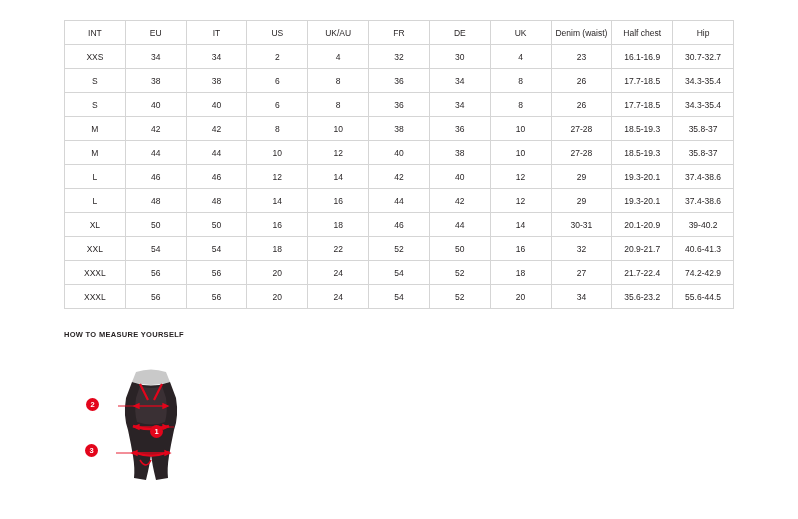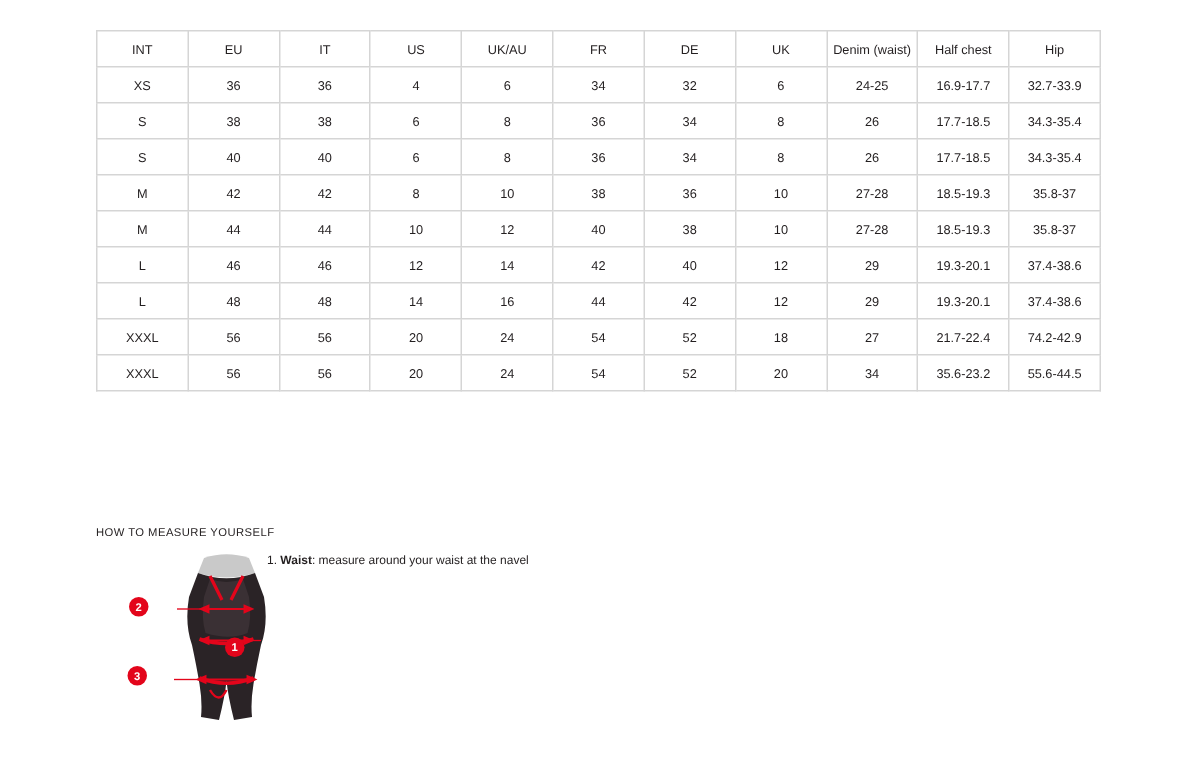--- a/index.html
+++ b/index.html
@@ -44,23 +44,23 @@
     padding: 0 1px;
     white-space: nowrap;
   }
   table.size-table thead th {
     font-weight: normal;
   }
   
   .measure-title {
     position: absolute;
     left: 64px;
-    top: 350px;
+    top: 330px;
     font-size: 7.5px;
-    font-weight: normal;
+    font-weight: bold;
     letter-spacing: 0.3px;
     color: #231f20;
   }
   .figure {
     position: absolute;
     left: 96px;
     top: 368px;
     width: 110px;
     height: 130px;
   }
@@ -112,31 +112,31 @@
           <th>FR</th>
           <th>DE</th>
           <th>UK</th>
           <th>Denim (waist)</th>
           <th>Half chest</th>
           <th>Hip</th>
         </tr>
       </thead>
       <tbody>
         <tr>
-          <td>XS</td>
-          <td>36</td>
-          <td>36</td>
+          <td>XXS</td>
+          <td>34</td>
+          <td>34</td>
+          <td>2</td>
           <td>4</td>
-          <td>6</td>
-          <td>34</td>
           <td>32</td>
-          <td>6</td>
-          <td>24-25</td>
-          <td>16.9-17.7</td>
-          <td>32.7-33.9</td>
+          <td>30</td>
+          <td>4</td>
+          <td>23</td>
+          <td>16.1-16.9</td>
+          <td>30.7-32.7</td>
         </tr>
         <tr>
           <td>S</td>
           <td>38</td>
           <td>38</td>
           <td>6</td>
           <td>8</td>
           <td>36</td>
           <td>34</td>
           <td>8</td>
@@ -203,20 +203,46 @@
           <td>14</td>
           <td>16</td>
           <td>44</td>
           <td>42</td>
           <td>12</td>
           <td>29</td>
           <td>19.3-20.1</td>
           <td>37.4-38.6</td>
         </tr>
         <tr>
+          <td>XL</td>
+          <td>50</td>
+          <td>50</td>
+          <td>16</td>
+          <td>18</td>
+          <td>46</td>
+          <td>44</td>
+          <td>14</td>
+          <td>30-31</td>
+          <td>20.1-20.9</td>
+          <td>39-40.2</td>
+        </tr>
+        <tr>
+          <td>XXL</td>
+          <td>54</td>
+          <td>54</td>
+          <td>18</td>
+          <td>22</td>
+          <td>52</td>
+          <td>50</td>
+          <td>16</td>
+          <td>32</td>
+          <td>20.9-21.7</td>
+          <td>40.6-41.3</td>
+        </tr>
+        <tr>
           <td>XXXL</td>
           <td>56</td>
           <td>56</td>
           <td>20</td>
           <td>24</td>
           <td>54</td>
           <td>52</td>
           <td>18</td>
           <td>27</td>
           <td>21.7-22.4</td>
@@ -278,19 +304,15 @@
         <line x1="38" y1="85" x2="20" y2="85"></line>
       </g>
     </svg>
   </div>
 
   <div class="bullet b1">1</div>
   <div class="bullet b2">2</div>
   <div class="bullet b3">3</div>
 
   <div class="instructions">
-    <div class="line">
-      <span>1.</span>
-      <b>Waist</b><span>: measure around your waist at the navel</span>
-    </div>
   </div>
 
 </div>
 
 </body></html>

